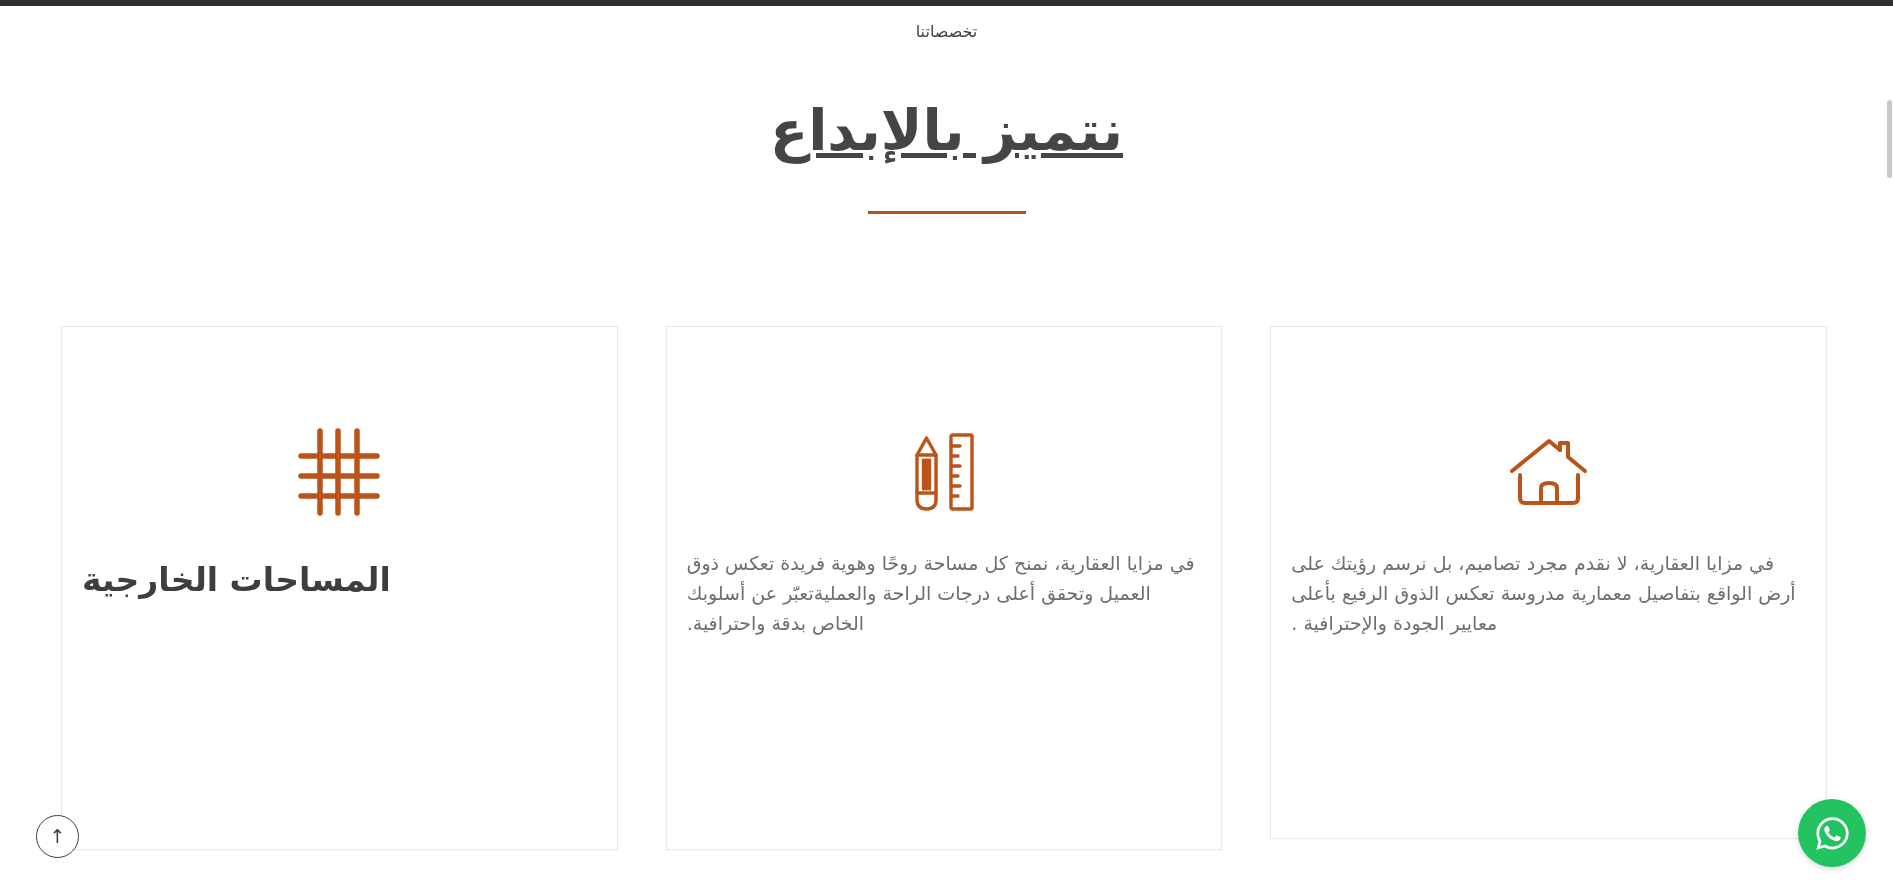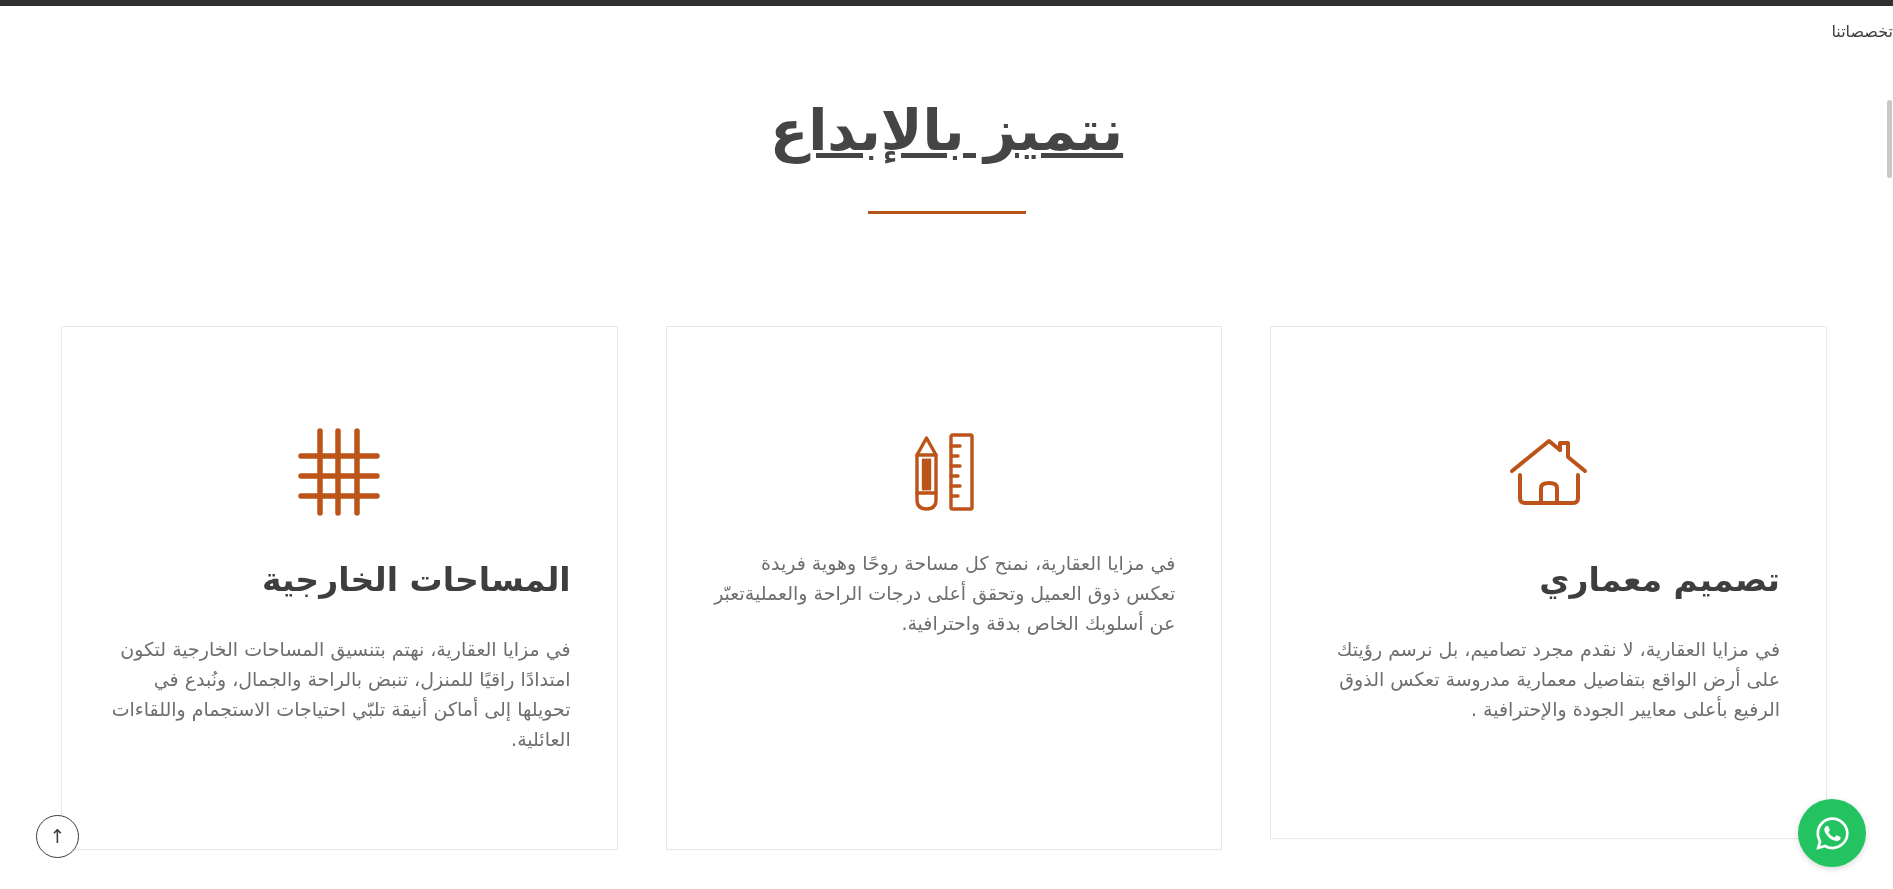--- a/index.html
+++ b/index.html
@@ -16,21 +16,21 @@
   
   .top-bar {
     width: 100%;
     height: 6px;
     background: #303030;
   }
 
   
   .section-label {
     margin-top: 16px;
-    text-align: right;
+    text-align: center;
     font-size: 16px;
     line-height: 20px;
     color: #3f3f3f;
   }
   .section-heading {
     margin-top: 50px;
     text-align: center;
     font-size: 56px;
     line-height: 78px;
     font-weight: 700;
@@ -51,22 +51,22 @@
     gap: 48px;
     margin: 112px 66px 0 61px;
     align-items: flex-start;
   }
   .card {
     flex: 1 1 0;
     height: 524px;
     background: #ffffff;
     border: 1px solid #e8e8e8;
     box-shadow: 0 1px 2px rgba(0,0,0,0.02);
-    padding: 100px 46px 0;
-    text-align: right;
+    padding: 100px 20px 0;
+    text-align: left;
   }
   .card.short { height: 513px; }
   .icon-wrap {
     height: 90px;
     display: flex;
     align-items: center;
     justify-content: center;
   }
   .card-title {
     margin-top: 40px;
@@ -148,21 +148,20 @@
 
     <article class="card short">
       <div class="icon-wrap">
         <svg class="line-icon" width="82" height="74" viewBox="0 0 82 74" stroke-width="4" stroke-linecap="round" stroke-linejoin="round">
           <path d="M4 36 L41 6 L52 15"></path>
           <path d="M52 15 L52 8 L60 8 L60 22 L77 36"></path>
           <path d="M12 40 V63 Q12 68 17 68 H65 Q70 68 70 63 V40"></path>
           <path d="M33 68 V53 Q33 48 41 48 Q49 48 49 53 V68"></path>
         </svg>
       </div>
-      <h3 class="card-title">تصميم معماري</h3>
       <p class="card-desc">في مزايا العقارية، لا نقدم مجرد تصاميم، بل نرسم رؤيتك على أرض الواقع بتفاصيل معمارية مدروسة تعكس الذوق الرفيع بأعلى معايير الجودة والإحترافية .</p>
     </article>
 
     <article class="card">
       <div class="icon-wrap">
         <svg class="line-icon" width="60" height="78" viewBox="0 0 60 78" stroke-width="3.4" stroke-linecap="round" stroke-linejoin="round">
           <path d="M3 60 V22 L12.5 5 L22 22 V60"></path>
           <path d="M3 22 H22"></path>
           <path d="M9.5 27 V56 M12.5 27 V56 M15.5 27 V56"></path>
           <path d="M3 60 H22 V67 Q22 76 12.5 76 Q3 76 3 67 Z"></path>
@@ -174,21 +173,20 @@
     </article>
 
     <article class="card">
       <div class="icon-wrap">
         <svg class="line-icon" width="82" height="88" viewBox="0 0 82 88" stroke-width="5.5" stroke-linecap="round">
           <path d="M22 3 V85 M40 3 V85 M59 3 V85"></path>
           <path d="M3 28 H79 M3 48 H79 M3 68 H79"></path>
         </svg>
       </div>
       <h3 class="card-title">المساحات الخارجية</h3>
-      <p class="card-desc">في مزايا العقارية، نهتم بتنسيق المساحات الخارجية لتكون امتدادًا راقيًا للمنزل، تنبض بالراحة والجمال، ونُبدع في تحويلها إلى أماكن أنيقة تلبّي احتياجات الاستجمام واللقاءات العائلية.</p>
     </article>
 
   </div>
 </section>
 
 <button class="scroll-top">
   <span>↑</span>
 </button>
 
 <button class="whatsapp">

